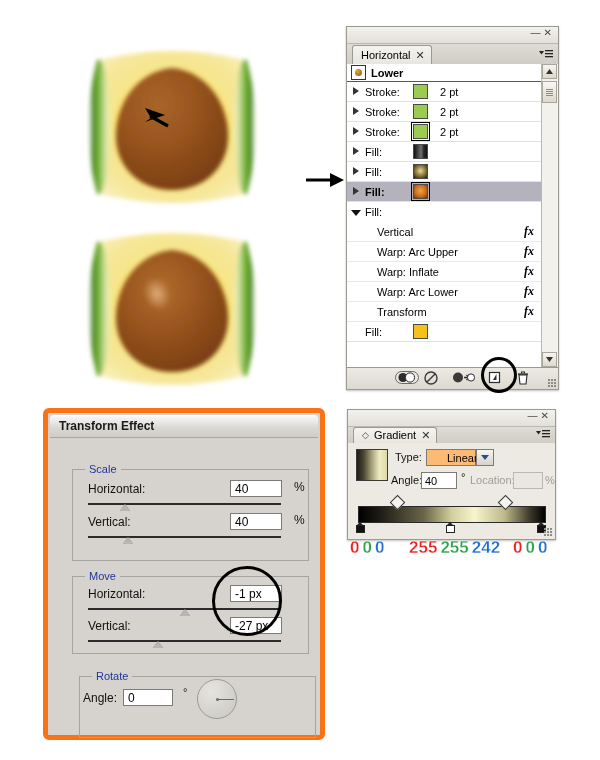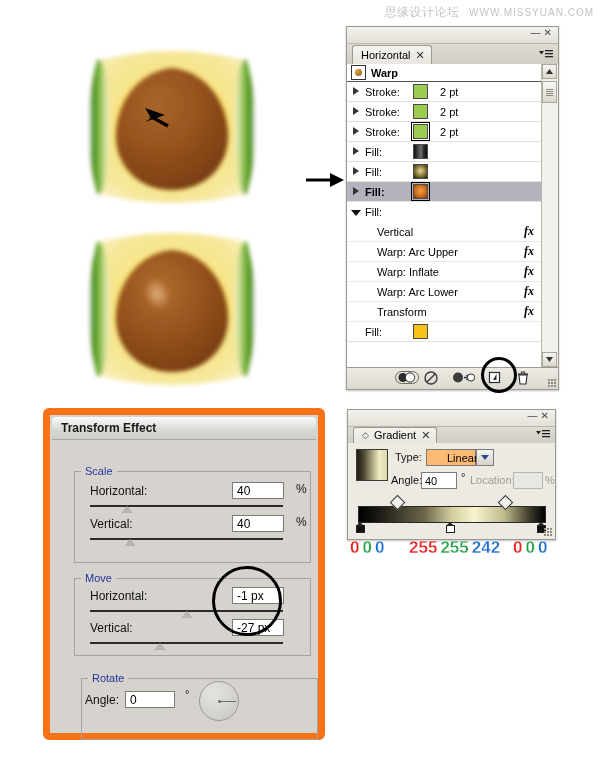--- a/index.html
+++ b/index.html
@@ -172,41 +172,41 @@
   
   .circle-hl {
     position: absolute; border: 3px solid #000; border-radius: 50%;
     box-sizing: border-box; pointer-events: none;
   }
 
   
   #transform-dialog {
     position: absolute; left: 43px; top: 408px; width: 282px; height: 332px;
     background: #d6d3ce;
-    border: 7px solid #f97316;
+    border: 5px solid #f97316;
     border-radius: 6px;
     box-sizing: border-box;
   }
   .td-title {
     height: 22px; margin: 2px 2px 0 2px;
     background: linear-gradient(to bottom,#fbfbfc 0%,#d9d7d2 60%,#cfcdc8 100%);
     border-radius: 4px 4px 0 0;
     border-bottom: 1px solid #a9a7a2;
     display: flex; align-items: center; padding-left: 9px;
     font-weight: bold; font-size: 12px; color: #1a1a1a;
   }
   .td-body { position: absolute; left: 2px; right: 2px; top: 25px; bottom: 2px;
              background: #d6d3ce; }
   fieldset.group {
     position: absolute;
     border: 1px solid #a6a4a0; margin: 0; padding: 0;
     background: transparent;
   }
   fieldset.group > legend {
-    color: #22349a; font-size: 11px; padding: 0 4px; margin-left: 6px;
+    color: #22349a; font-size: 11px; padding: 0 4px; margin-left: 12px;
   }
   .fieldrow { position: absolute; display: flex; align-items: center; }
   .fieldrow .lbl { font-size: 12px; color: #111; }
   .numbox {
     background: #fff; border: 1px solid #7d7b77;
     height: 17px; line-height: 17px;
     font-size: 12px; padding: 0 4px; box-sizing: border-box;
     color: #000;
   }
   .unit { font-size: 12px; color: #111; margin-left: 6px; }
@@ -302,24 +302,20 @@
   }
   .rgb-r { color: #e8211f; }
   .rgb-g { color: #2aa24a; }
   .rgb-b { color: #1f6fd0; }
 </style>
 </head>
 <body>
 
 <div id="root">
 
-  <div class="watermark">
-    <span class="wm-cn">思缘设计论坛</span>
-    <span class="wm-url">WWW.MISSYUAN.COM</span>
-  </div>
 
   <div class="art" style="left:62px; top:42px;">
     <svg width="220" height="170" viewBox="0 0 220 170">
       <defs>
         <radialGradient id="fleshG" cx="50%" cy="48%" r="62%">
           <stop offset="0%" stop-color="#fbe98f"></stop>
           <stop offset="55%" stop-color="#f7e58a"></stop>
           <stop offset="80%" stop-color="#f6e79a"></stop>
           <stop offset="100%" stop-color="#f9f0bd"></stop>
         </radialGradient>
@@ -419,21 +415,21 @@
       </div>
     </div>
 
     <div class="ap-body">
       <div class="ap-list">
 
         <div class="ap-row header">
           <span class="path-icon">
               <span class="dot"></span>
             </span>
-          <span class="ap-label">Warp</span>
+          <span class="ap-label">Lower</span>
         </div>
 
         <div class="ap-row">
           <span class="disc-tri">
               <i></i>
             </span>
           <span class="ap-label">Stroke:</span>
           <span class="swatch" style="background:#9ccb52"></span>
           <span class="ap-value">2 pt</span>
         </div>

